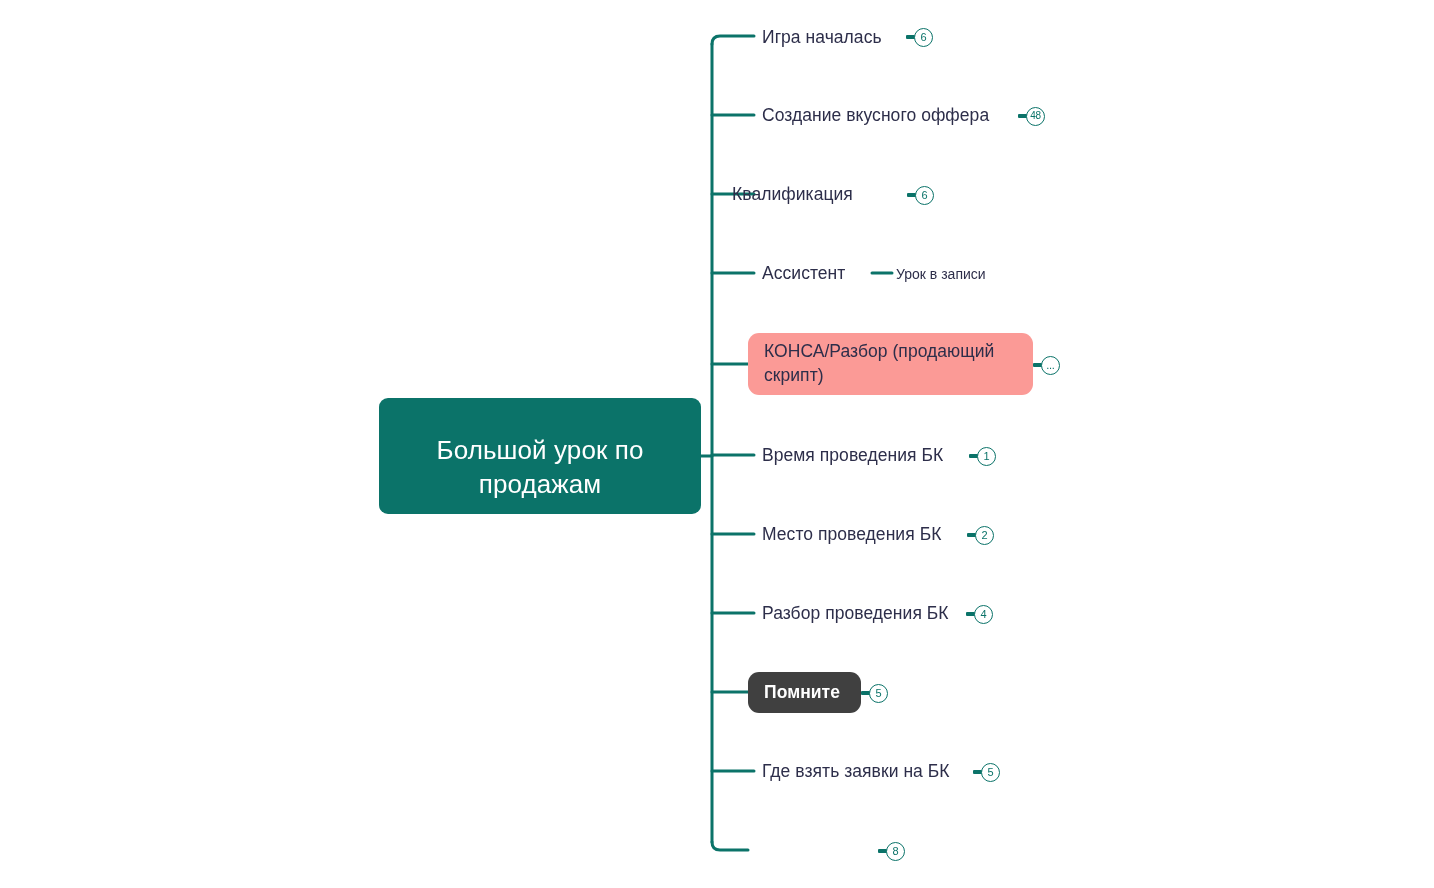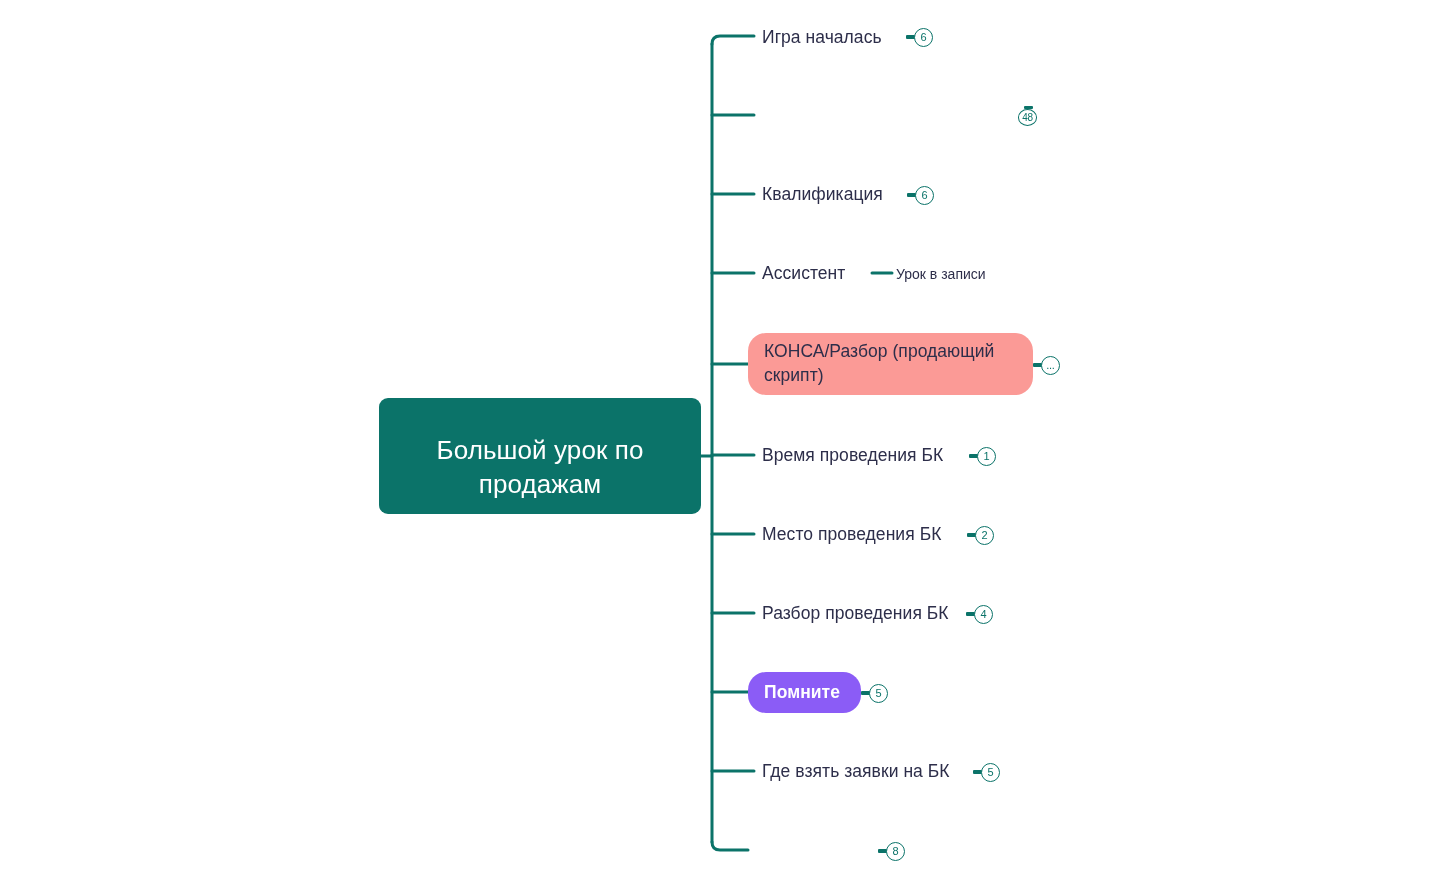--- a/index.html
+++ b/index.html
@@ -70,28 +70,28 @@
   }
 
   
   .node.plain {
     background: transparent;
     padding: 0;
   }
 
   
   .node.boxed {
-    border-radius: 18px;
+    border-radius: 11px;
     padding: 3px 16px;
   }
   .node.fill-pink {
     background: #fb9a96;
   }
   .node.fill-teal {
-    background: #8b5cf6;
+    background: #404040;
   }
   .node.fill-teal .node-label {
     color: #ffffff;
     font-weight: bold;
   }
 
   
   .subnode {
     position: absolute;
     display: flex;
@@ -170,26 +170,29 @@
   </div>
 
   <div class="node plain" style="left:762px; top:24px; height:26px;align-items:flex-end;">
     <span class="node-label">Игра началась</span>
   </div>
   <div class="badge" style="left:906px; top:27px;">
     <span class="badge-stem"></span>
     <span class="badge-circle">6</span>
   </div>
 
-  <div class="badge wide" style="left:1018px; top:106px;flex-direction:column;">
+  <div class="node plain" style="left:762px; top:103px; height:26px;">
+    <span class="node-label">Создание вкусного оффера</span>
+  </div>
+  <div class="badge wide" style="left:1018px; top:106px;">
     <span class="badge-stem"></span>
     <span class="badge-circle">48</span>
   </div>
 
-  <div class="node plain" style="left:762px; top:182px; height:26px;">
+  <div class="node plain" style="left:732px; top:182px; height:26px;">
     <span class="node-label">Квалификация</span>
   </div>
   <div class="badge" style="left:907px; top:185px;">
     <span class="badge-stem"></span>
     <span class="badge-circle">6</span>
   </div>
 
   <div class="node plain" style="left:762px; top:261px; height:26px;">
     <span class="node-label">Ассистент</span>
   </div>

